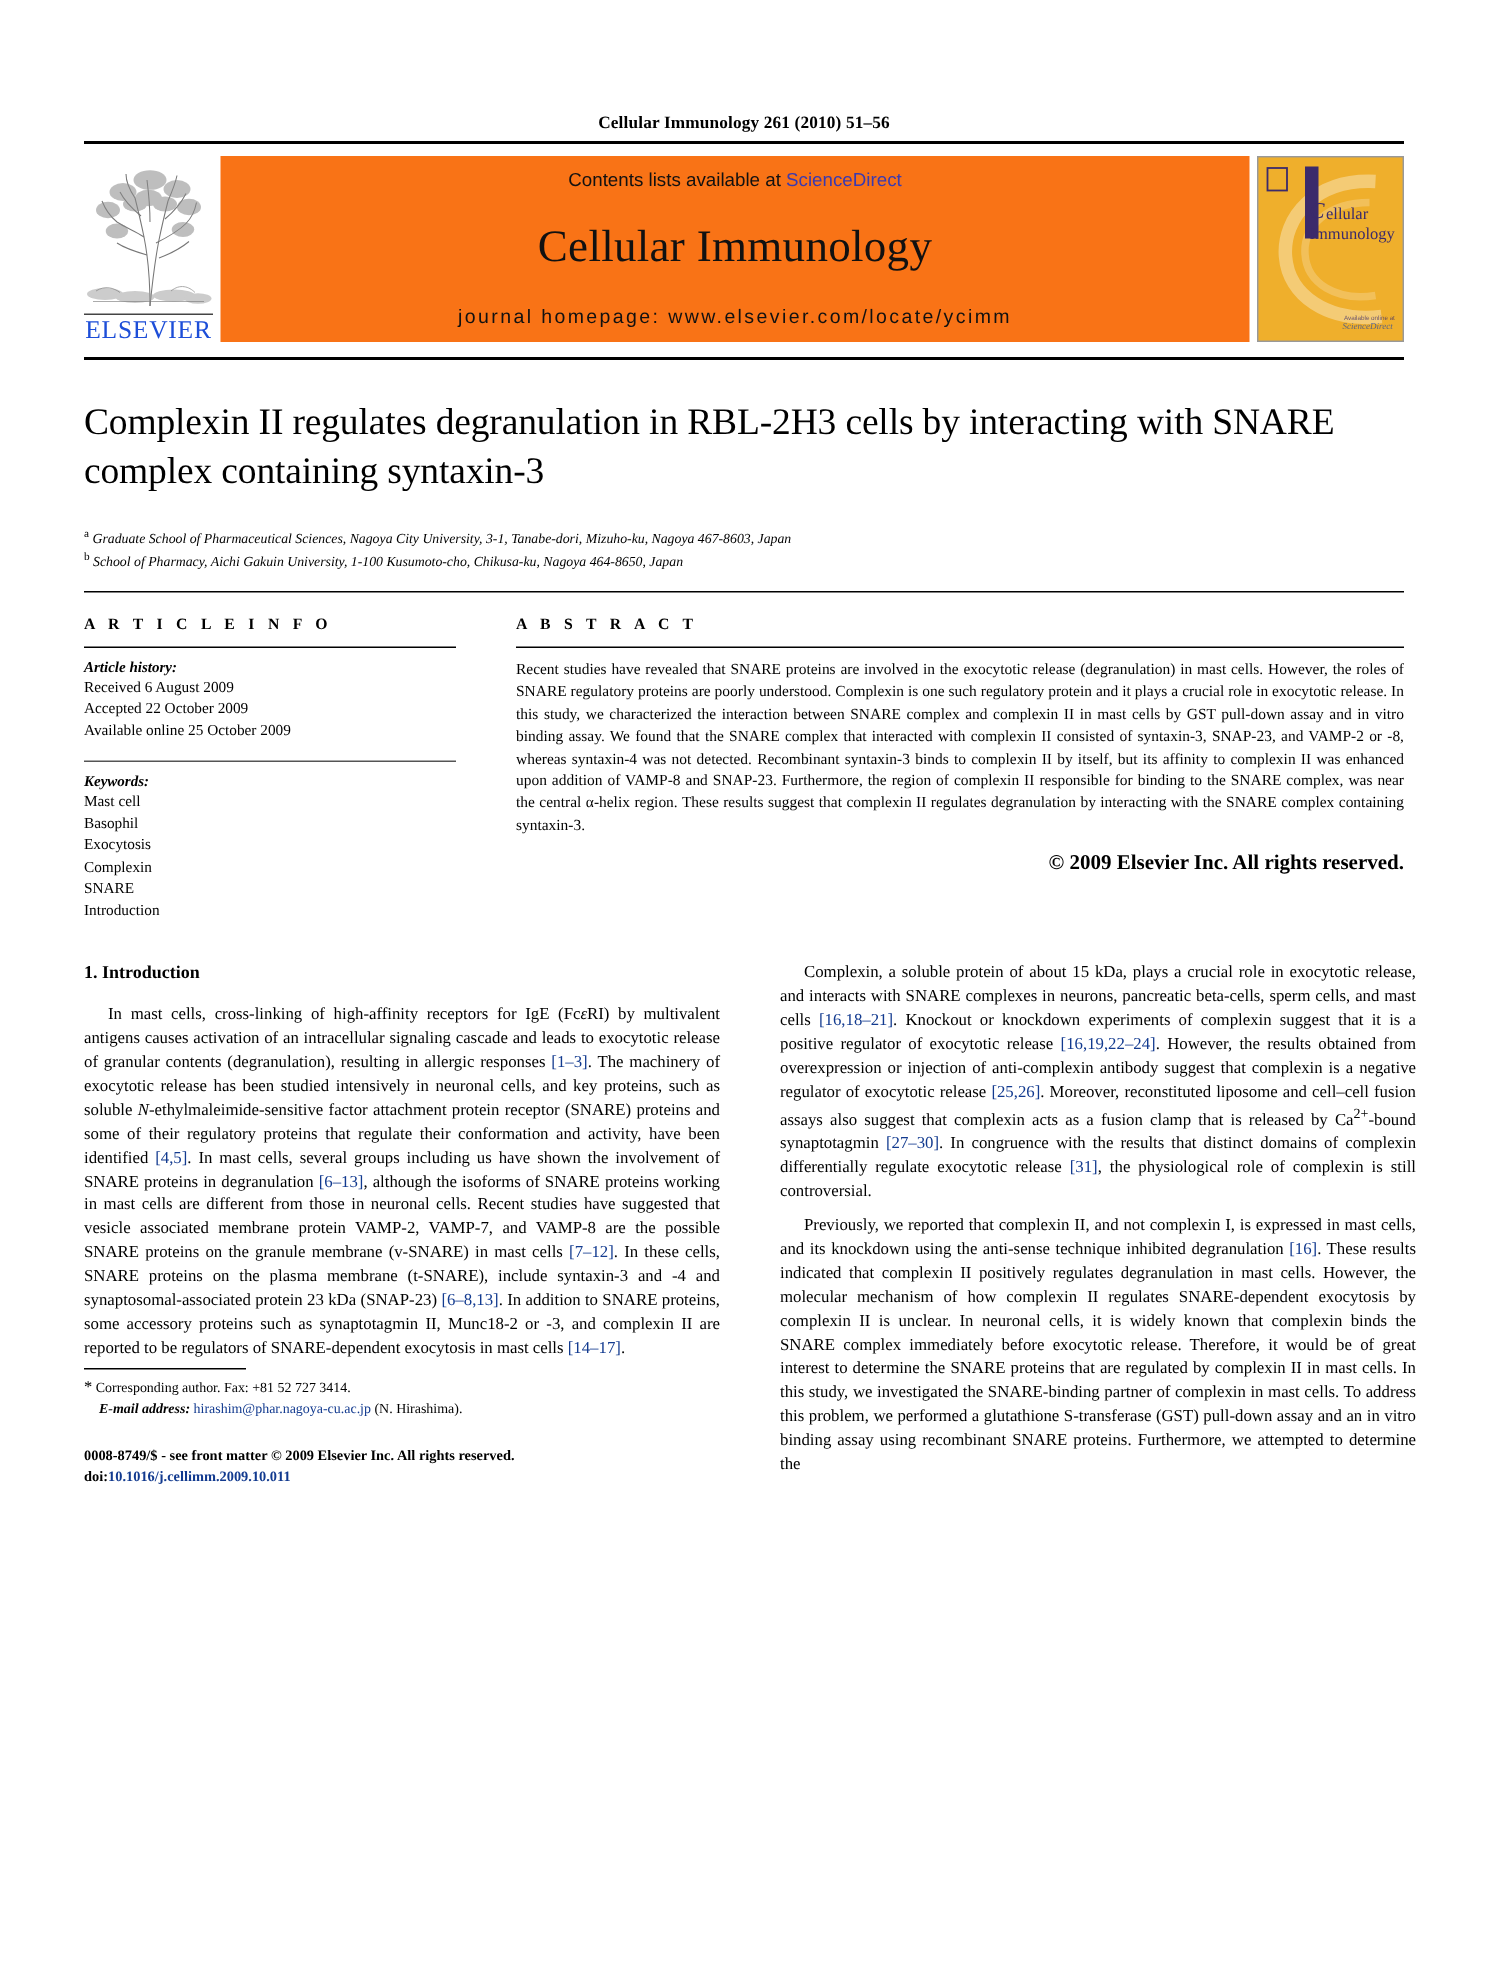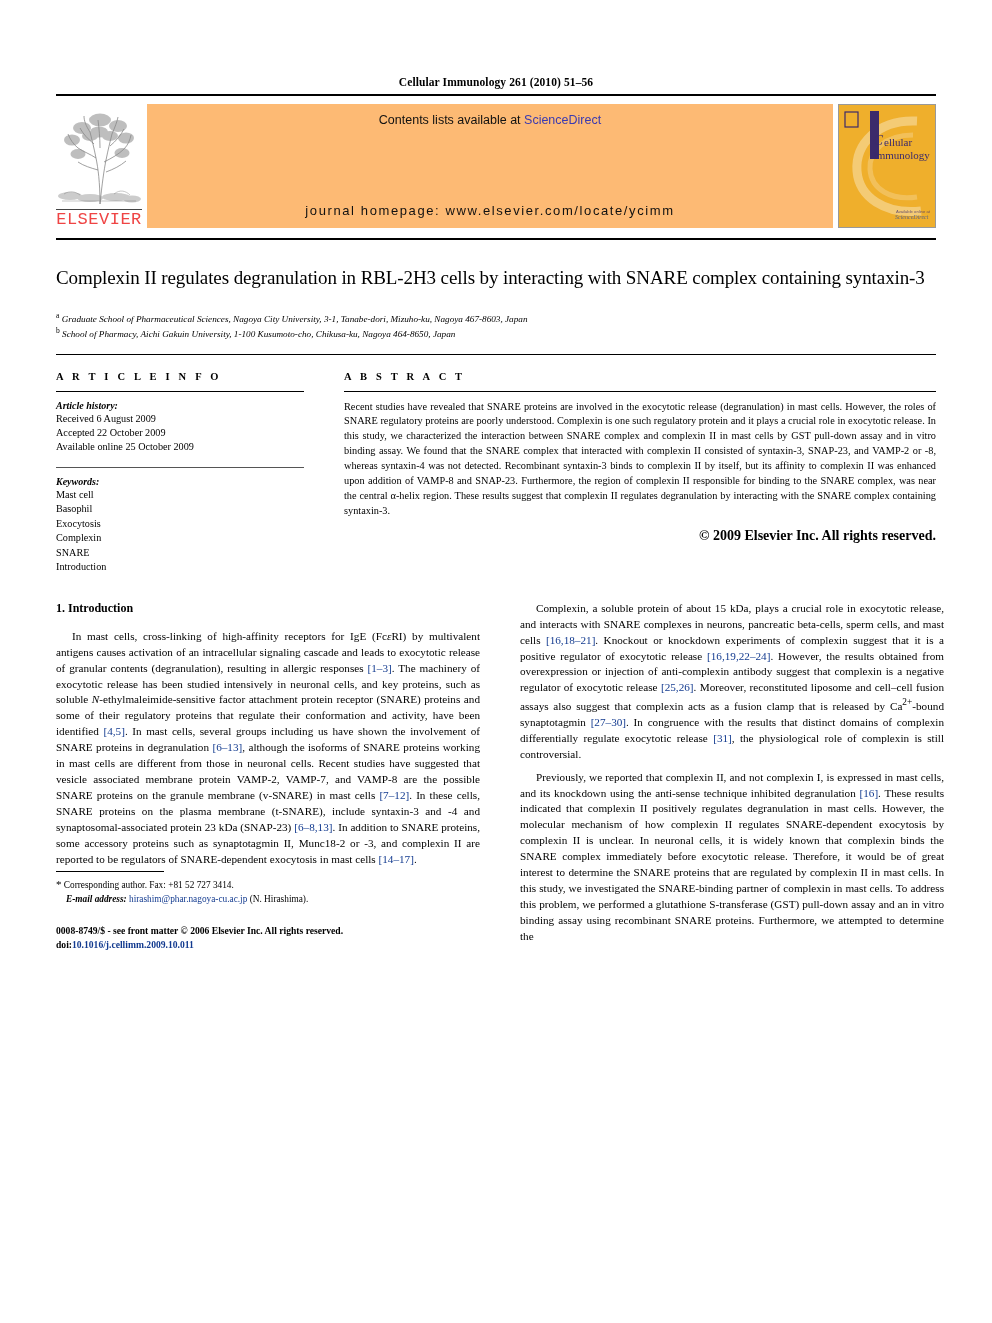--- a/index.html
+++ b/index.html
@@ -31,31 +31,31 @@
     height:124px;
   }
   .elsevier-logo{
     width:86px; flex:0 0 86px;
     display:flex; flex-direction:column; justify-content:flex-end;
     position:relative;
   }
   .tree-box{width:86px;height:102px;position:relative;overflow:hidden;}
   .tree-box svg{display:block;}
   .elsevier-word{
-    font-family:Liberation Mono, monospace;
+    font-family:Liberation Serif, serif;
     font-size:17px; letter-spacing:.5px;
-    color:#ef4444; line-height:1;
+    color:#1d4ed8; line-height:1;
     text-align:center;
     border-top:1.5px solid #444;
     padding-top:1px;
     margin-top:-1px;
   }
   .sd-banner{
     flex:1 1 auto;
-    background:#fdba74;
+    background:#f97316;
     margin-left:5px; margin-right:5px;
     display:flex; flex-direction:column;
     align-items:center; justify-content:space-between;
     padding:9px 0 10px 0;
   }
   .sd-line{font-family:"Liberation Sans", sans-serif; font-size:12.5px; color:#111;}
   .sd-link{color:#3a3ab0;}
   .journal-name{
     font-family:"Liberation Serif", serif;
     font-size:30px; color:#111; letter-spacing:.2px;
@@ -68,21 +68,21 @@
     width:96px; flex:0 0 96px;
     border:1px solid #999;
     background:#EFAF2C;
     position:relative; overflow:hidden;
   }
 
   
   .title-block{border-top:2px solid #000; margin-top:10px; padding-top:26px;}
   h1.title{
     font-family:"Liberation Serif", serif;
-    font-size:19px; font-weight:normal; line-height:1.3;
+    font-size:25px; font-weight:normal; line-height:1.3;
     margin:0 0 20px 0; color:#000; letter-spacing:-.1px;
   }
   .authors{
     font-size:18px; margin:0 0 14px 0; letter-spacing:0;
   }
   .authors sup{font-size:10px;}
   .affil{
     font-size:9.2px; font-style:italic; line-height:1.45; margin:0;
     color:#000;
   }
@@ -194,20 +194,21 @@
             <path d="M8 86 C14 82 20 84 24 87"></path>
             <path d="M58 86 C64 81 70 83 74 87"></path>
           </g>
         </svg>
       </div>
       <div class="elsevier-word">ELSEVIER</div>
     </div>
 
     <div class="sd-banner">
       <div class="sd-line"><span>Contents lists available at </span><span class="sd-link">ScienceDirect</span></div>
+      <div class="journal-name">Cellular Immunology</div>
       <div class="homepage">journal homepage: www.elsevier.com/locate/ycimm</div>
     </div>
 
     <div class="cover">
       <svg width="96" height="122" viewBox="0 0 96 122">
         <rect x="0" y="0" width="96" height="122" fill="#EFAF2C"></rect>
         <g opacity="0.35" fill="none" stroke="#ffffff" stroke-width="9">
           <path d="M78 16 C38 14 16 40 18 66 C20 92 46 110 82 106"></path>
         </g>
         <g opacity="0.22" fill="none" stroke="#ffffff" stroke-width="5">
@@ -267,21 +268,21 @@
   <div class="body-cols">
 
     <div class="bcol">
       <h2 class="secnum">1. Introduction</h2>
       <p class="body">In mast cells, cross-linking of high-affinity receptors for IgE (Fc<span class="ital">ε</span>RI) by multivalent antigens causes activation of an intracellular signaling cascade and leads to exocytotic release of granular contents (degranulation), resulting in allergic responses <span class="cite">[1–3]</span>. The machinery of exocytotic release has been studied intensively in neuronal cells, and key proteins, such as soluble <span class="ital">N</span>-ethylmaleimide-sensitive factor attachment protein receptor (SNARE) proteins and some of their regulatory proteins that regulate their conformation and activity, have been identified <span class="cite">[4,5]</span>. In mast cells, several groups including us have shown the involvement of SNARE proteins in degranulation <span class="cite">[6–13]</span>, although the isoforms of SNARE proteins working in mast cells are different from those in neuronal cells. Recent studies have suggested that vesicle associated membrane protein VAMP-2, VAMP-7, and VAMP-8 are the possible SNARE proteins on the granule membrane (v-SNARE) in mast cells <span class="cite">[7–12]</span>. In these cells, SNARE proteins on the plasma membrane (t-SNARE), include syntaxin-3 and -4 and synaptosomal-associated protein 23 kDa (SNAP-23) <span class="cite">[6–8,13]</span>. In addition to SNARE proteins, some accessory proteins such as synaptotagmin II, Munc18-2 or -3, and complexin II are reported to be regulators of SNARE-dependent exocytosis in mast cells <span class="cite">[14–17]</span>.</p>
 
       <div class="footnote">
         <div class="fn-rule"></div>
         <div class="fn-line"><span class="star">*</span> <span>Corresponding author. Fax: +81 52 727 3414.</span></div>
         <div class="fn-line" style="padding-left:22px;"><span class="fn-em">E-mail address:</span> <span class="fn-link">hirashim@phar.nagoya-cu.ac.jp</span> <span>(N. Hirashima).</span></div>
-        <div class="issn"><span>0008-8749/$ - see front matter © 2006 Elsevier Inc. All rights reserved.</span><br><span>doi:</span><span class="doi">10.1016/j.cellimm.2009.10.011</span></div>
+        <div class="issn"><span>0008-8749/$ - see front matter © 2009 Elsevier Inc. All rights reserved.</span><br><span>doi:</span><span class="doi">10.1016/j.cellimm.2009.10.011</span></div>
       </div>
     </div>
 
     <div class="bcol">
       <p class="body">Complexin, a soluble protein of about 15 kDa, plays a crucial role in exocytotic release, and interacts with SNARE complexes in neurons, pancreatic beta-cells, sperm cells, and mast cells <span class="cite">[16,18–21]</span>. Knockout or knockdown experiments of complexin suggest that it is a positive regulator of exocytotic release <span class="cite">[16,19,22–24]</span>. However, the results obtained from overexpression or injection of anti-complexin antibody suggest that complexin is a negative regulator of exocytotic release <span class="cite">[25,26]</span>. Moreover, reconstituted liposome and cell–cell fusion assays also suggest that complexin acts as a fusion clamp that is released by Ca<sup>2+</sup>-bound synaptotagmin <span class="cite">[27–30]</span>. In congruence with the results that distinct domains of complexin differentially regulate exocytotic release <span class="cite">[31]</span>, the physiological role of complexin is still controversial.</p>
 
       <p class="body">Previously, we reported that complexin II, and not complexin I, is expressed in mast cells, and its knockdown using the anti-sense technique inhibited degranulation <span class="cite">[16]</span>. These results indicated that complexin II positively regulates degranulation in mast cells. However, the molecular mechanism of how complexin II regulates SNARE-dependent exocytosis by complexin II is unclear. In neuronal cells, it is widely known that complexin binds the SNARE complex immediately before exocytotic release. Therefore, it would be of great interest to determine the SNARE proteins that are regulated by complexin II in mast cells. In this study, we investigated the SNARE-binding partner of complexin in mast cells. To address this problem, we performed a glutathione S-transferase (GST) pull-down assay and an in vitro binding assay using recombinant SNARE proteins. Furthermore, we attempted to determine the</p>
     </div>
   </div>
 

